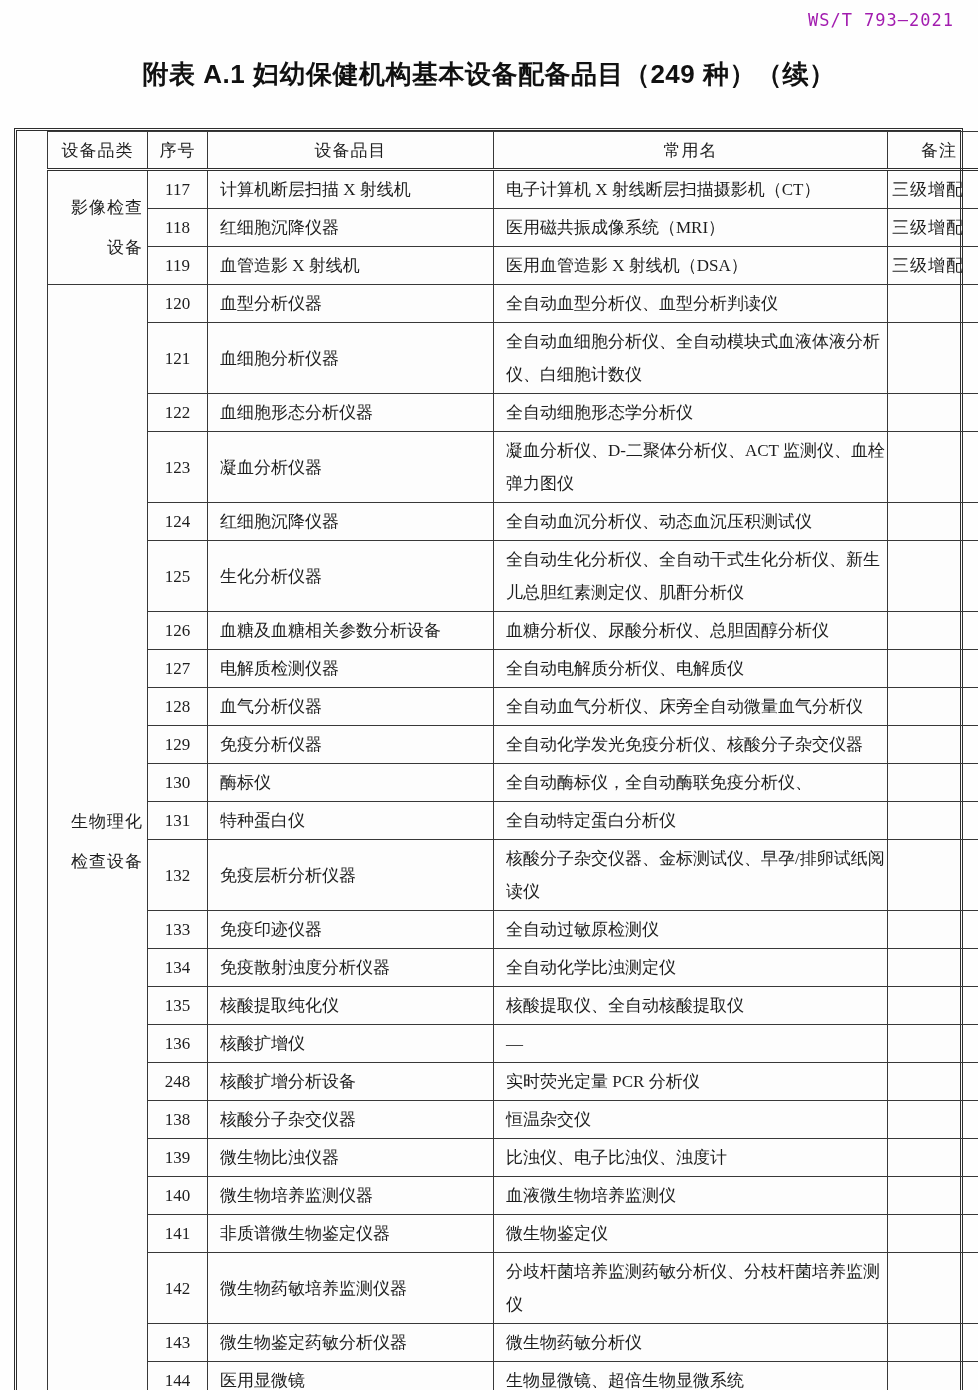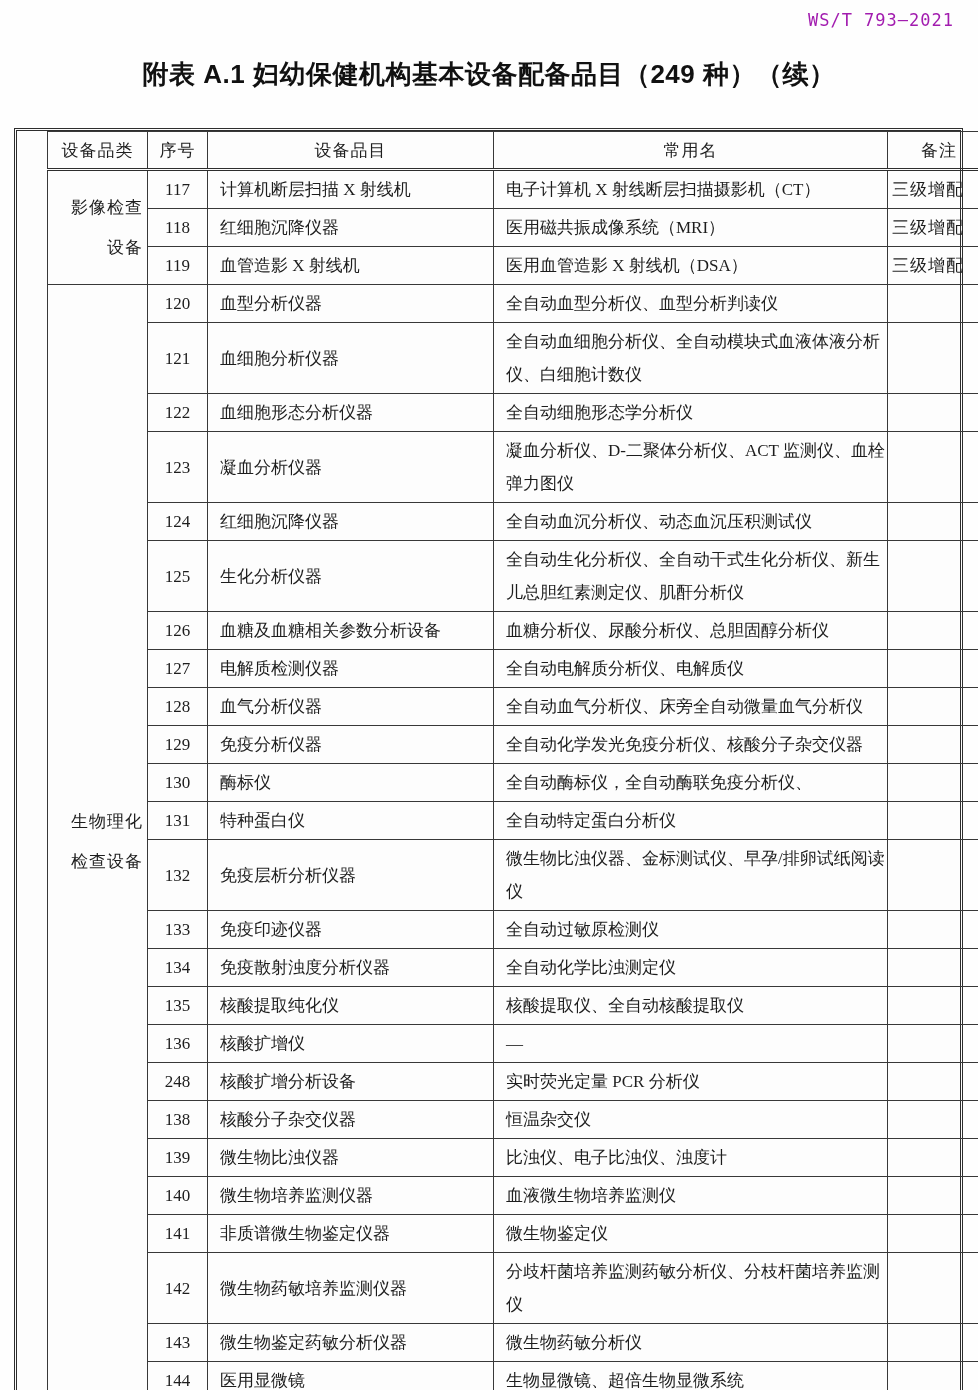--- a/index.html
+++ b/index.html
@@ -197,21 +197,21 @@
           </tr>
           <tr>
             <td class="cell-no">131</td>
             <td class="cell-item">特种蛋白仪</td>
             <td class="cell-common">全自动特定蛋白分析仪</td>
             <td class="cell-remark"></td>
           </tr>
           <tr>
             <td class="cell-no">132</td>
             <td class="cell-item">免疫层析分析仪器</td>
-            <td class="cell-common">微生物比浊仪器、金标测试仪、早孕/排卵试纸阅读仪</td>
+            <td class="cell-common">核酸分子杂交仪器、金标测试仪、早孕/排卵试纸阅读仪</td>
             <td class="cell-remark"></td>
           </tr>
           <tr>
             <td class="cell-no">133</td>
             <td class="cell-item">免疫印迹仪器</td>
             <td class="cell-common">全自动过敏原检测仪</td>
             <td class="cell-remark"></td>
           </tr>
           <tr>
             <td class="cell-no">134</td>

